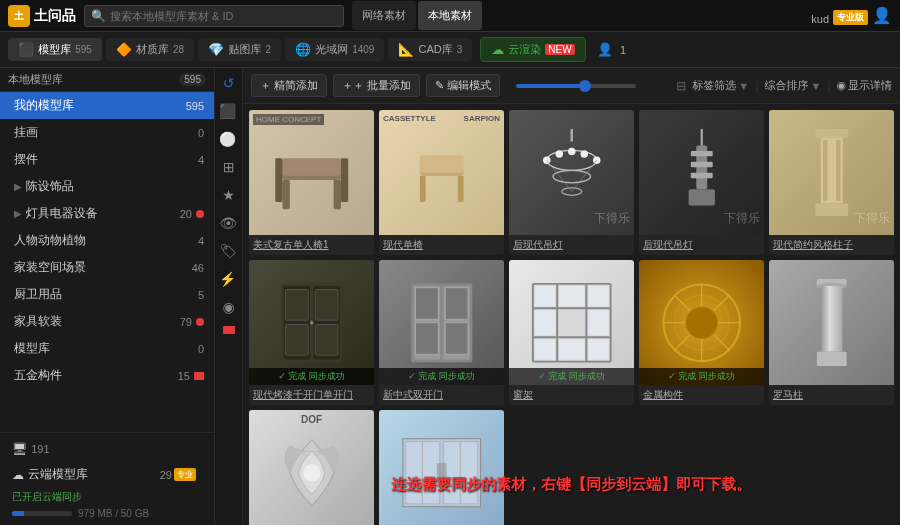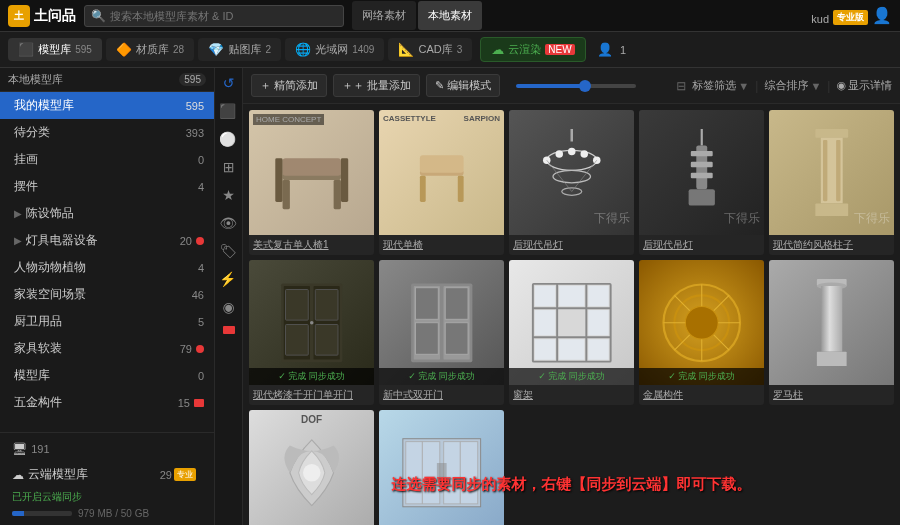--- a/index.html
+++ b/index.html
@@ -494,24 +494,20 @@
 
   <div class="sidebar">
     <div class="sidebar-section-header">
       <span>本地模型库</span>
       <span style="background:#2a2a2a;padding:1px 5px;border-radius:10px;font-size:10px;">595</span>
     </div>
 
     <div class="sidebar-item active">
       <span class="item-name">我的模型库</span>
       <span class="item-count">595</span>
-    </div>
-    <div class="sidebar-item">
-      <span class="item-name">待分类</span>
-      <span class="item-count">393</span>
     </div>
     <div class="sidebar-item">
       <span class="item-name">挂画</span>
       <span class="item-count">0</span>
     </div>
     <div class="sidebar-item">
       <span class="item-name">摆件</span>
       <span class="item-count">4</span>
     </div>
     <div class="sidebar-item">

